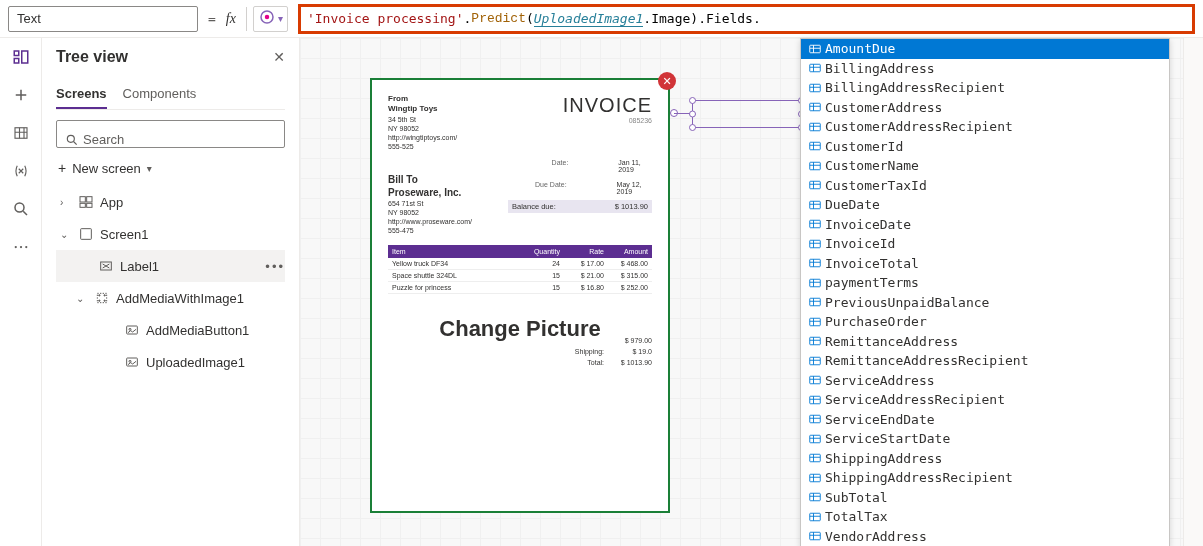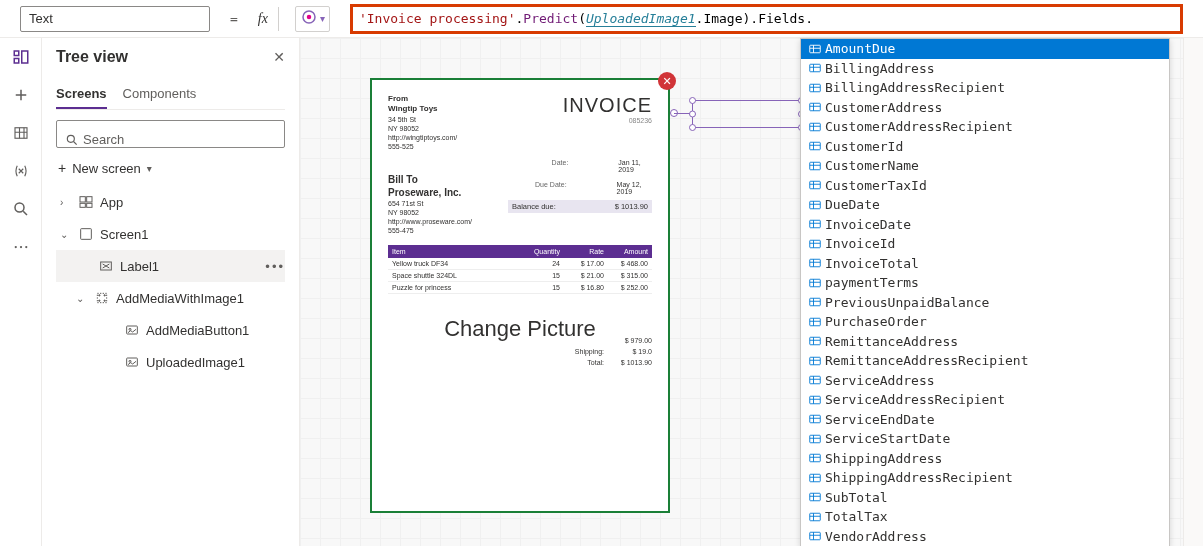--- a/index.html
+++ b/index.html
@@ -10,24 +10,24 @@
     background: #fff;
     width: 1203px;
     height: 546px;
     overflow: hidden;
     position: relative;
   }
   
   .formula-bar {
     display: flex;
     align-items: center;
-    padding: 6px 20px;
+    padding: 6px 8px;
     border-bottom: 1px solid #edebe9;
     height: 38px;
-    gap: 16px;
+    gap: 6px;
   }
   .prop-selector {
     display: flex;
     align-items: center;
     justify-content: space-between;
     border: 1px solid #8a8886;
     border-radius: 2px;
     width: 190px;
     height: 26px;
     padding: 0 8px;
@@ -48,21 +48,21 @@
     height: 30px;
     padding: 0 6px;
     font-family: Consolas, monospace;
     font-size: 13px;
     margin-left:4px;
     overflow:hidden;
     white-space:nowrap;
   }
   .tok-str { color:#a31515; }
   .tok-dot { color:#000; }
-  .tok-method { color:#701a75; }
+  .tok-method { color:#a16207;font-family:Liberation Mono, monospace; }
   .tok-paren { color:#000; }
   .tok-ident { color:#267f99; font-style: italic; border-bottom:1px solid #267f99;}
   .tok-prop { color:#000; }
   
   .left-rail {
     position:absolute;
     top:38px; left:0;
     width:42px;
     height: calc(100% - 38px);
     border-right:1px solid #edebe9;
@@ -145,21 +145,21 @@
   .inv-dates { display:flex; justify-content:space-between; margin:8px 0 2px; font-size:7px;}
   .inv-dates .lbl { color:#666; text-align:right; width:100%; padding-right:50px;}
   .inv-dates .val {}
   .inv-balance { background:#e8e5f0; display:flex; justify-content:space-between; padding:2px 4px; font-size:7.5px; margin:2px 0 6px;}
   .inv-billto { font-size:7px; line-height:1.3; margin-top:-24px;}
   .inv-billto b { font-size:10px;}
   .inv-table-head { background:#5c2e91; color:#fff; display:flex; padding:3px 4px; font-size:7px; margin-top:8px;}
   .th-item { flex:2; }
   .th-qty, .th-rate, .th-amt { flex:0 0 44px; text-align:right;}
   .inv-row { display:flex; padding:2px 4px; font-size:7px; border-bottom:1px solid #eee;}
-  .inv-cp { text-align:center; font-size:22px; font-weight:400; margin:22px 0;}
+  .inv-cp { text-align:center; font-size:22px; font-weight:700; margin:22px 0;}
   .inv-totals { position:absolute; right:16px; top:255px; font-size:7px; text-align:right; line-height:1.6;}
   .inv-totals .amt { display:inline-block; width:46px;}
   .label-sel {
     position:absolute;
     top:62px; left:392px;
     width:110px; height:28px;
     border:1px solid #8764b8;
   }
   .handle { width:7px; height:7px; background:#fff; border:1px solid #8764b8; border-radius:50%; position:absolute;}
   .h-tl{top:-4px;left:-4px;} .h-tr{top:-4px;right:-4px;}

